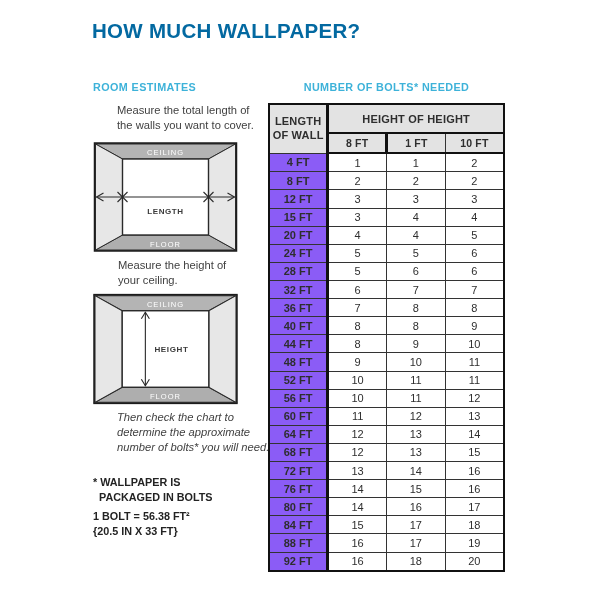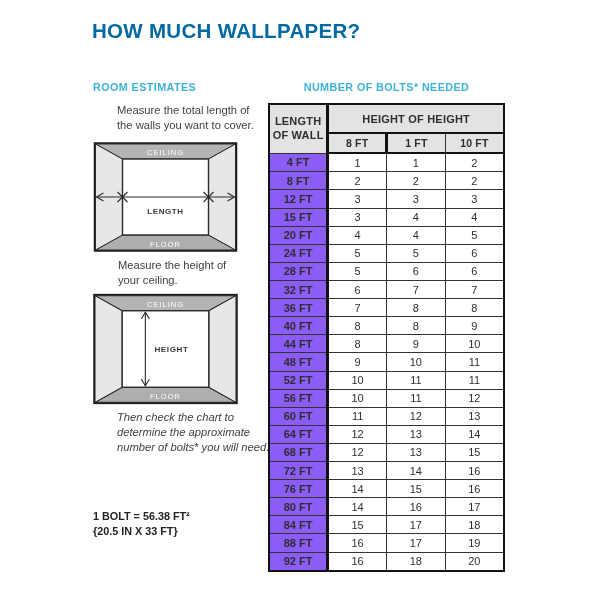--- a/index.html
+++ b/index.html
@@ -119,20 +119,22 @@
     <polyline points="48,85 52,91.5 56,85"></polyline>
   </g>
   <text class="dim-label" x="61" y="58" text-anchor="start">HEIGHT</text>
 </svg>
 
 <p class="abs body-text" id="step3">Then check the chart to
 determine the approximate
 number of bolts* you will need.</p>
 
 <div class="abs note-bold" id="footnote">
+  <div>* WALLPAPER IS</div>
+  <div class="indent">PACKAGED IN BOLTS</div>
 </div>
 
 <div class="abs note-bold" id="bolt-info">
   <div>1 BOLT = 56.38 FT²</div>
   <div>{20.5 IN X 33 FT}</div>
 </div>
 
 <div class="abs" id="table-wrap">
   <table class="bolts">
     <tbody id="bolts-tbody">

